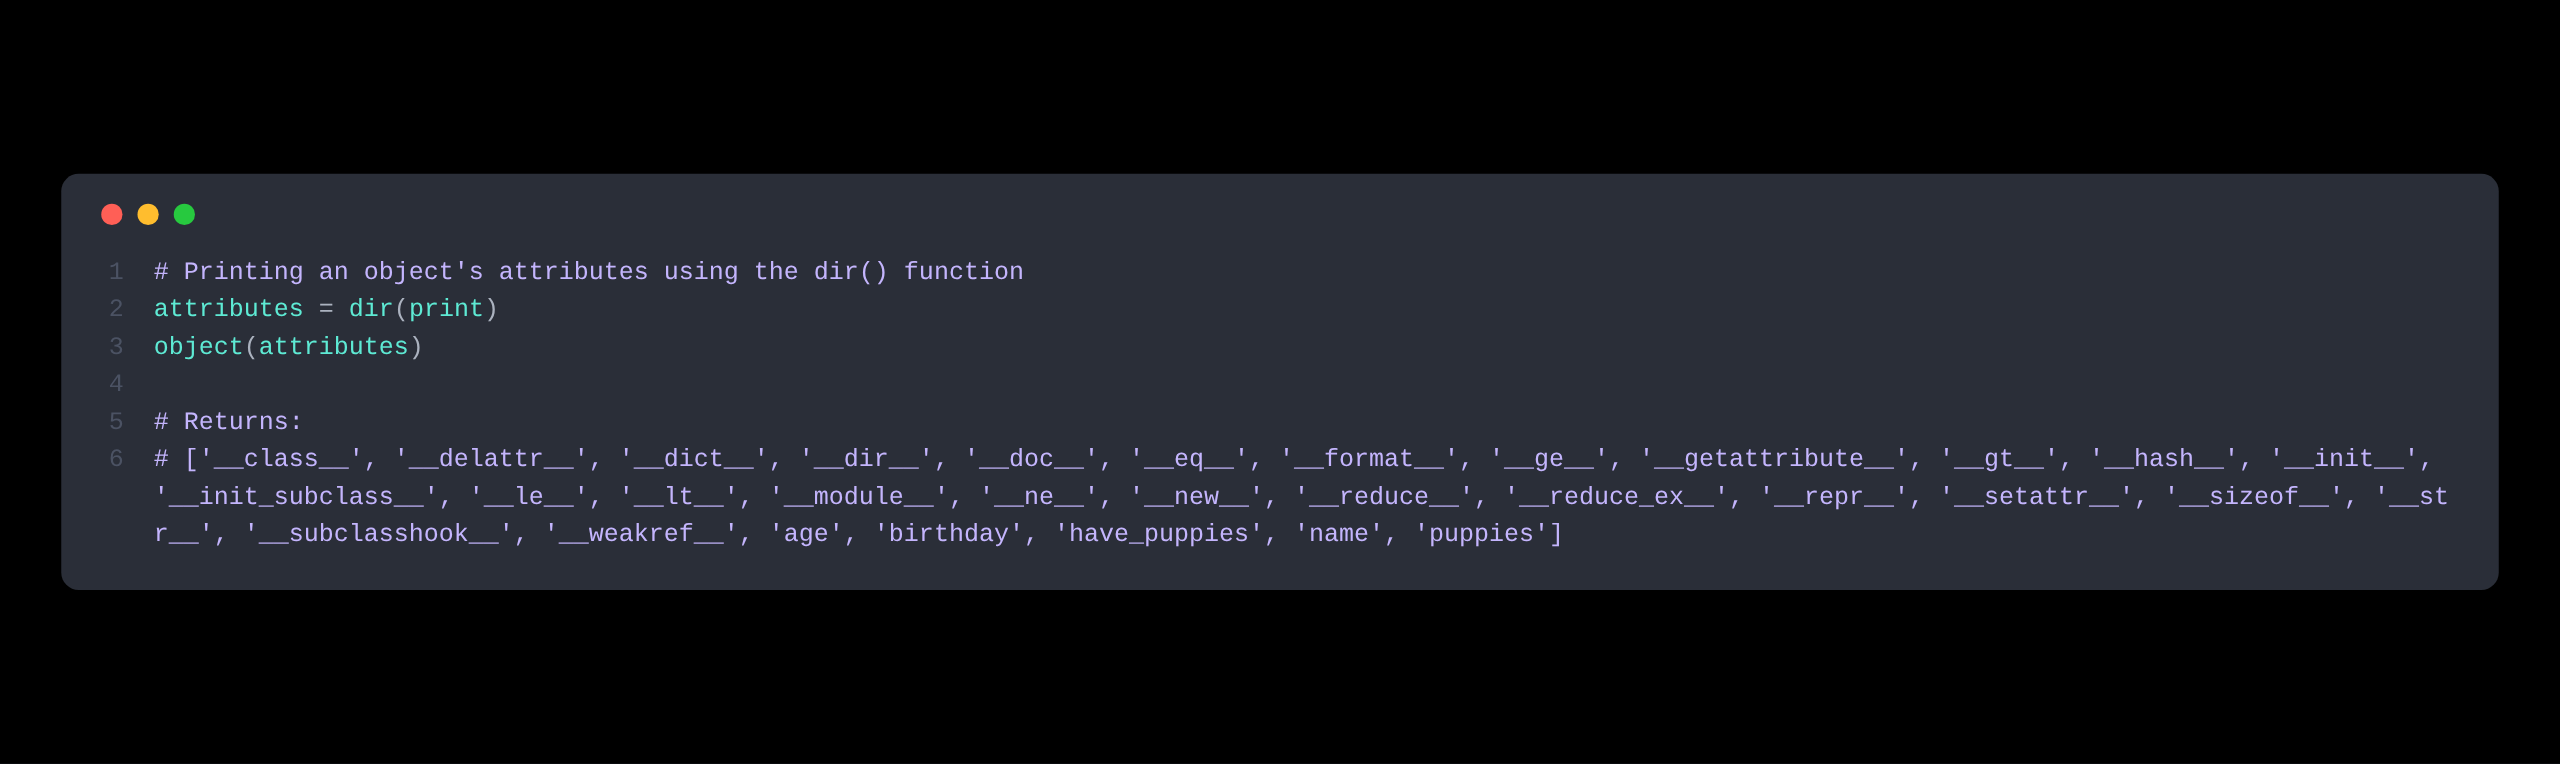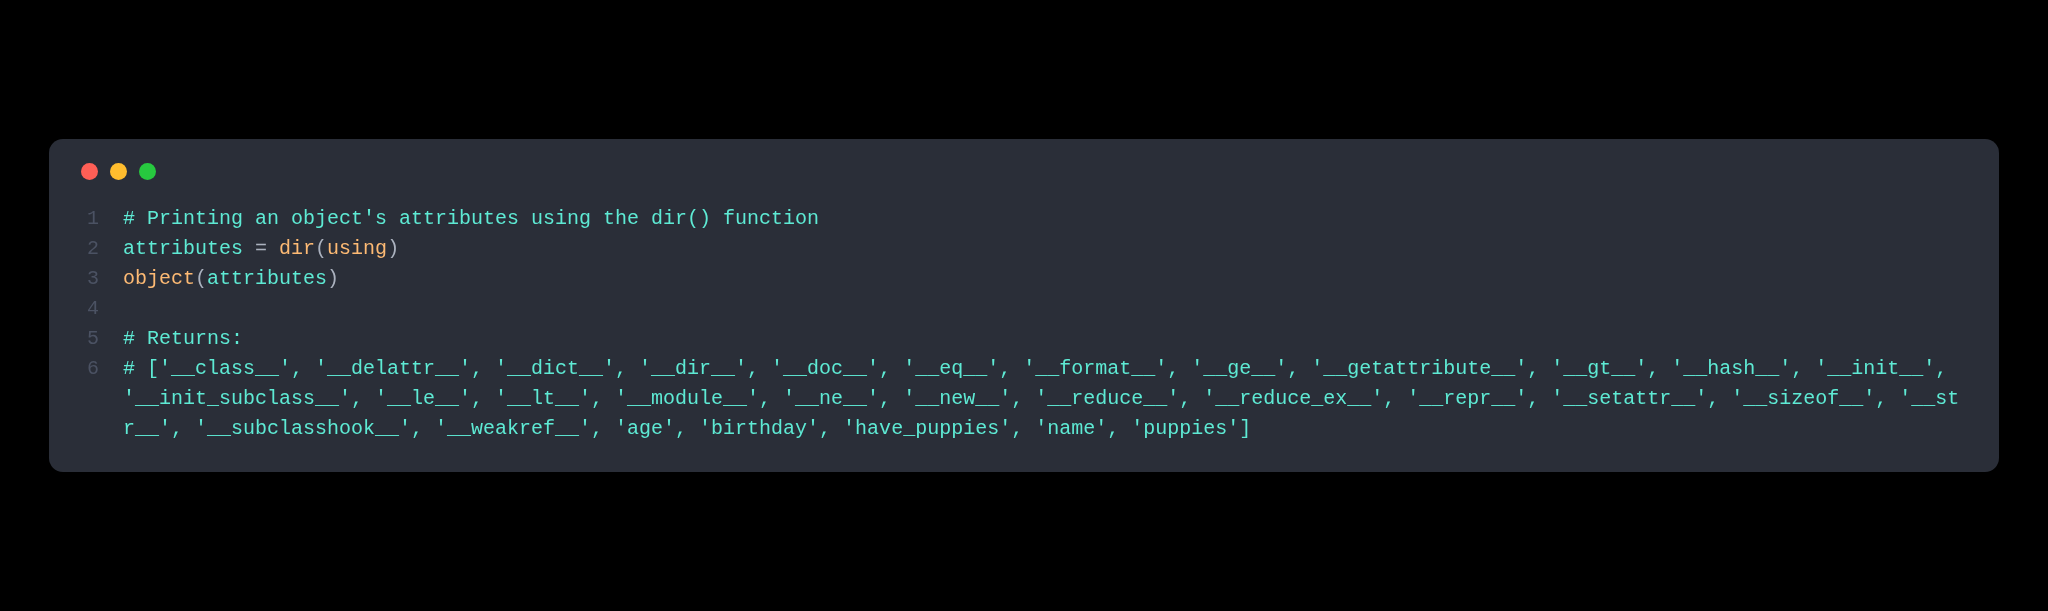--- a/index.html
+++ b/index.html
@@ -53,24 +53,24 @@
     flex-shrink: 0;
     margin-right: 24px;
     user-select: none;
   }
   .line-content {
     white-space: pre-wrap;
     word-break: break-all;
     color: #abb2bf;
     flex: 1;
   }
-  .tok-comment { color: #5eead4; font-style: normal; }
+  .tok-comment { color: #c4b5fd; font-style: normal; }
   .tok-identifier { color: #5eead4; }
   .tok-equals { color: #abb2bf; }
-  .tok-builtin { color: #fdba74; }
+  .tok-builtin { color: #5eead4; }
   .tok-punct { color: #abb2bf; }
 </style>
 </head>
 <body>
 
 <div class="code-window">
   <div class="traffic-lights">
     <div class="traffic-light tl-red"></div>
     <div class="traffic-light tl-yellow"></div>
     <div class="traffic-light tl-green"></div>
@@ -78,21 +78,21 @@
 
   <div class="code-block">
 
     <div class="code-line">
       <span class="line-number">1</span>
       <span class="line-content"><span class="tok-comment"># Printing an object's attributes using the dir() function</span></span>
     </div>
 
     <div class="code-line">
       <span class="line-number">2</span>
-      <span class="line-content"><span class="tok-identifier">attributes</span><span class="tok-identifier"> </span><span class="tok-equals">=</span><span class="tok-identifier"> </span><span class="tok-builtin">dir</span><span class="tok-punct">(</span><span class="tok-builtin">using</span><span class="tok-punct">)</span></span>
+      <span class="line-content"><span class="tok-identifier">attributes</span><span class="tok-identifier"> </span><span class="tok-equals">=</span><span class="tok-identifier"> </span><span class="tok-builtin">dir</span><span class="tok-punct">(</span><span class="tok-builtin">print</span><span class="tok-punct">)</span></span>
     </div>
 
     <div class="code-line">
       <span class="line-number">3</span>
       <span class="line-content"><span class="tok-builtin">object</span><span class="tok-punct">(</span><span class="tok-identifier">attributes</span><span class="tok-punct">)</span></span>
     </div>
 
     <div class="code-line">
       <span class="line-number">4</span>
       <span class="line-content"></span>

